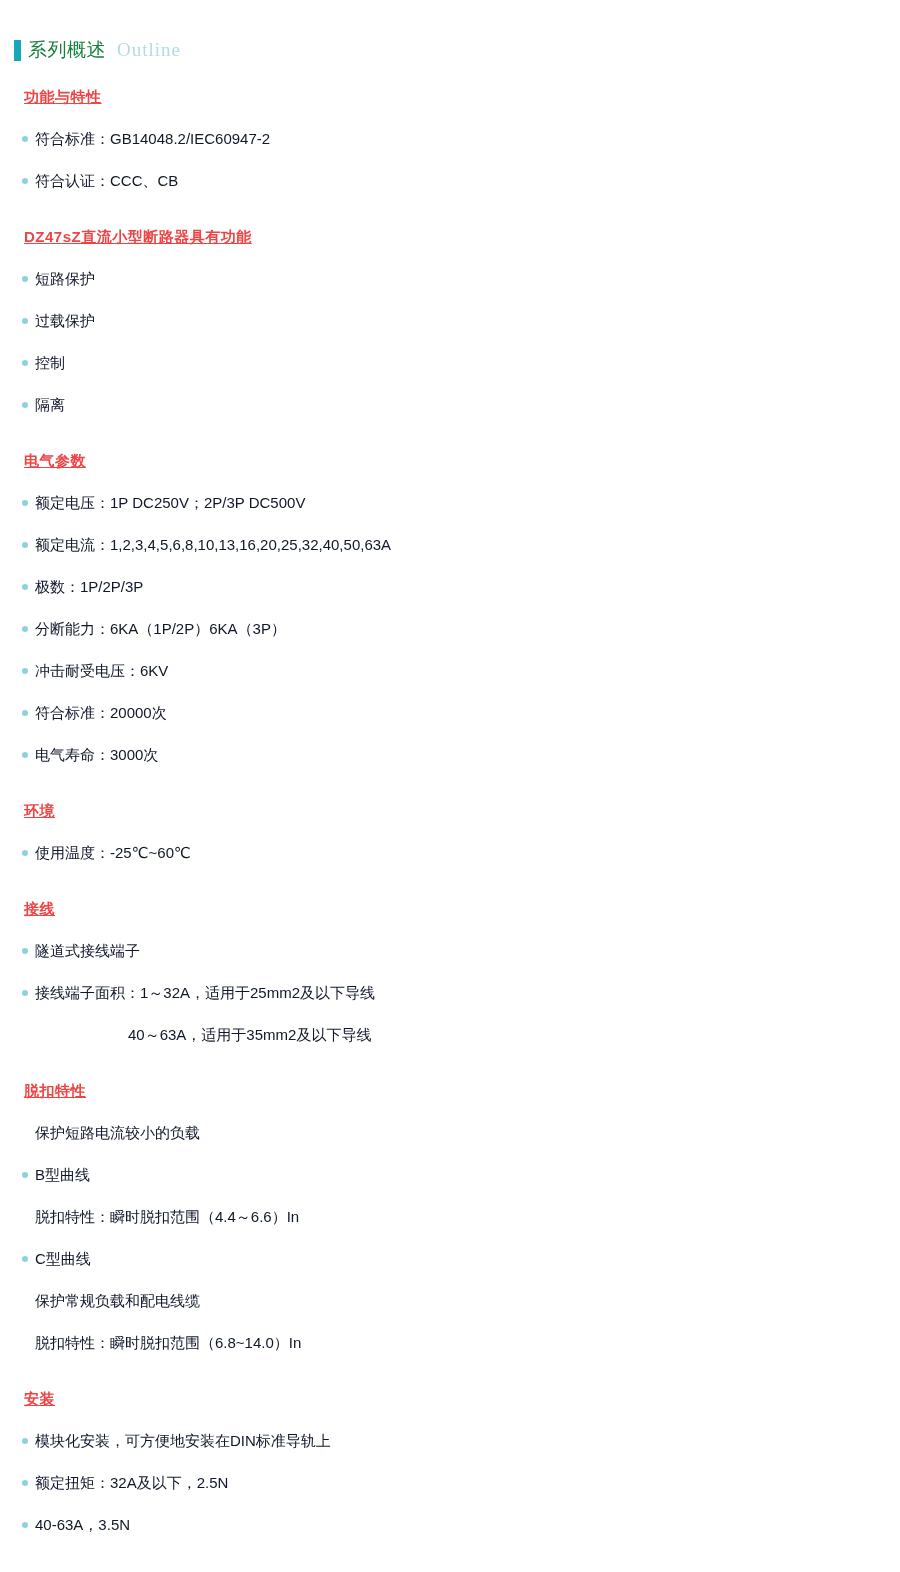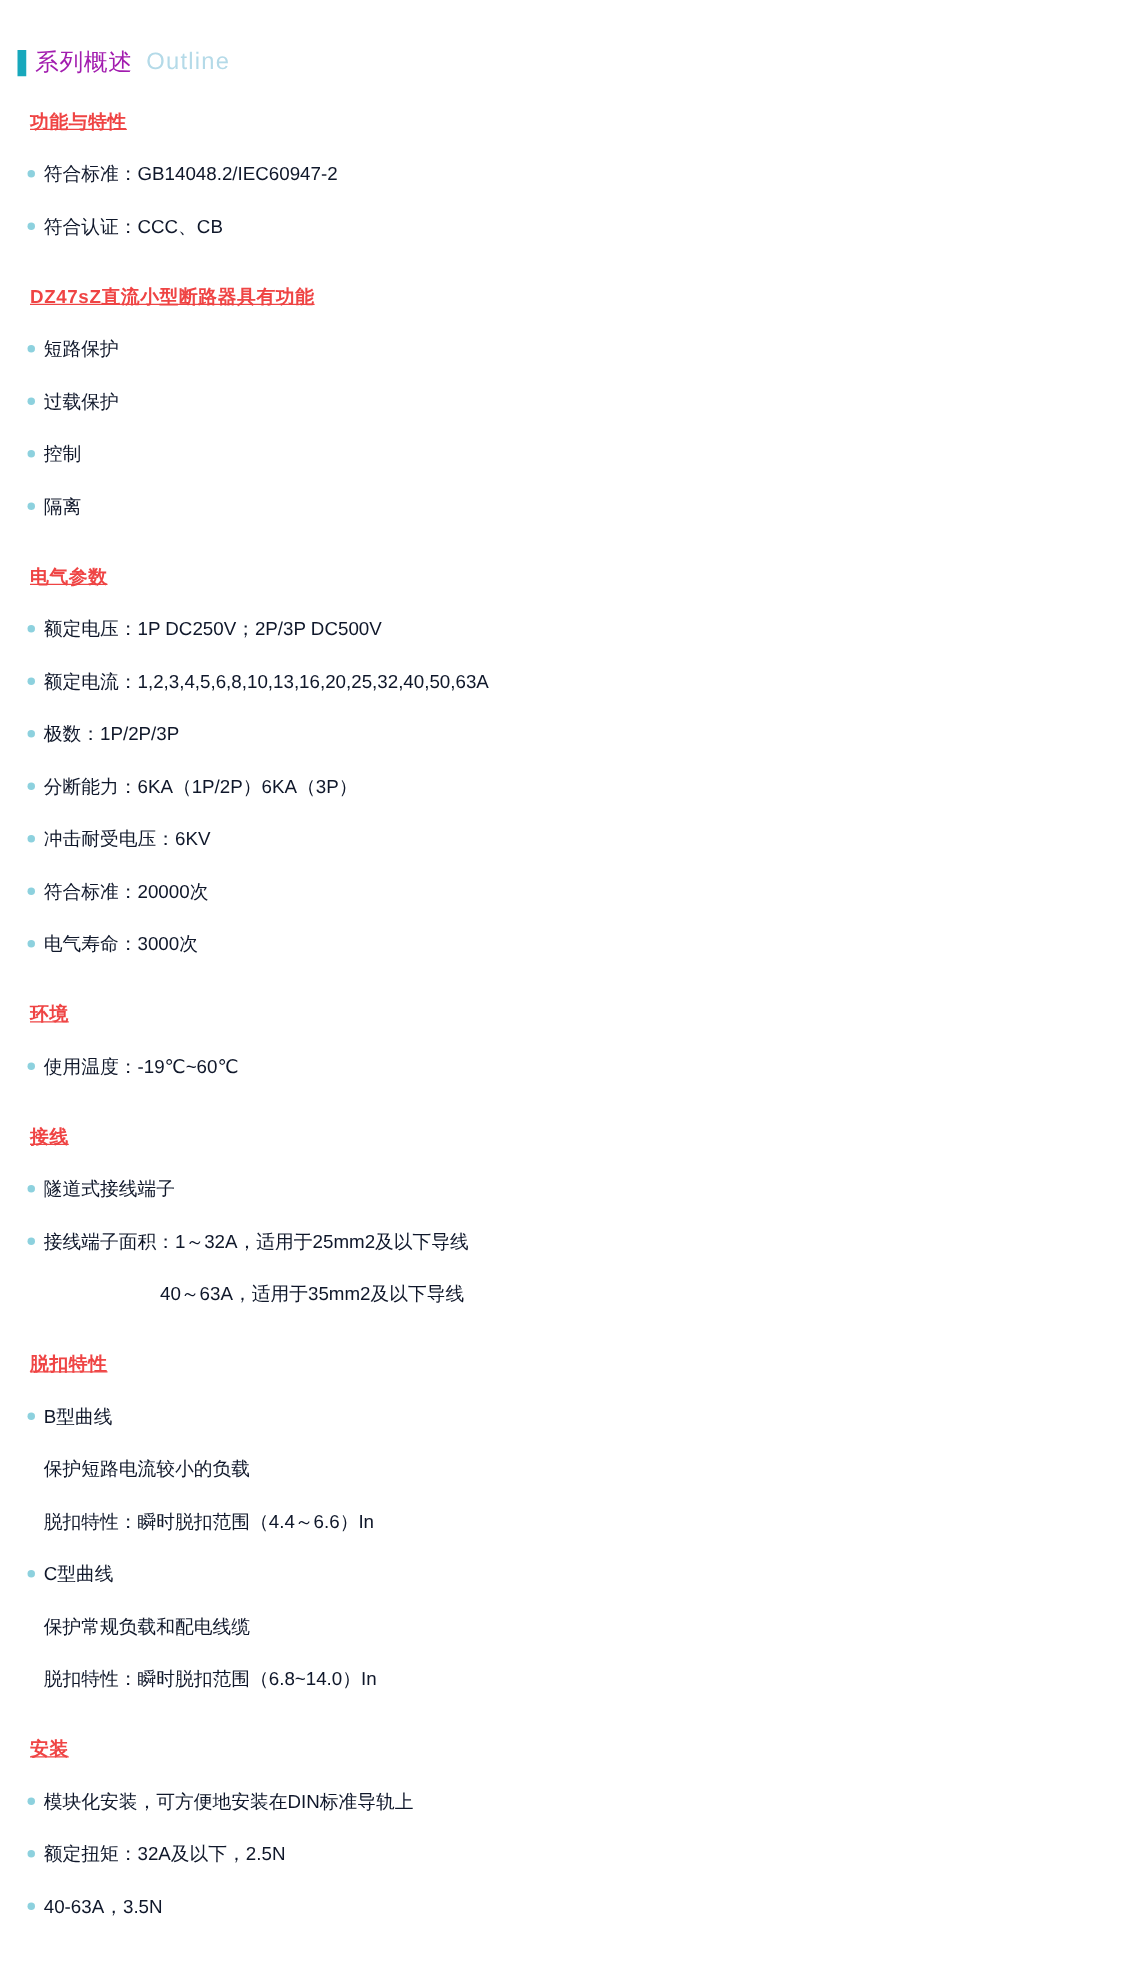--- a/index.html
+++ b/index.html
@@ -18,28 +18,29 @@
   }
   .accent-bar {
     display: inline-block;
     width: 7px;
     height: 21px;
     background: #17a8bc;
     margin-right: 7px;
   }
   .title-zh {
     font-size: 19px;
-    color: #a21caf;
+    color: #15803d;
     letter-spacing: 0.5px;
   }
   .title-en {
     font-size: 19px;
     color: #b4dae8;
     margin-left: 11px;
     letter-spacing: 1px;
+    font-family: Liberation Serif, serif;
   }
   .content {
     margin-top: 14px;
     padding-left: 22px;
   }
   .sec-heading {
     height: 42px;
     margin-top: 14px;
     margin-left: 2px;
     display: flex;
@@ -131,41 +132,41 @@
       <span class="bullet"></span>
       <span class="item-text">符合标准：20000次</span>
     </div>
     <div class="item">
       <span class="bullet"></span>
       <span class="item-text">电气寿命：3000次</span>
     </div>
     <div class="sec-heading">环境</div>
     <div class="item">
       <span class="bullet"></span>
-      <span class="item-text">使用温度：-19℃~60℃</span>
+      <span class="item-text">使用温度：-25℃~60℃</span>
     </div>
     <div class="sec-heading">接线</div>
     <div class="item">
       <span class="bullet"></span>
       <span class="item-text">隧道式接线端子</span>
     </div>
     <div class="item">
       <span class="bullet"></span>
       <span class="item-text">接线端子面积：1～32A，适用于25mm2及以下导线</span>
     </div>
     <div class="item indent-deep">
       <span class="item-text">40～63A，适用于35mm2及以下导线</span>
     </div>
     <div class="sec-heading">脱扣特性</div>
+    <div class="item indent">
+      <span class="item-text">保护短路电流较小的负载</span>
+    </div>
     <div class="item">
       <span class="bullet"></span>
       <span class="item-text">B型曲线</span>
-    </div>
-    <div class="item indent">
-      <span class="item-text">保护短路电流较小的负载</span>
     </div>
     <div class="item indent">
       <span class="item-text">脱扣特性：瞬时脱扣范围（4.4～6.6）In</span>
     </div>
     <div class="item">
       <span class="bullet"></span>
       <span class="item-text">C型曲线</span>
     </div>
     <div class="item indent">
       <span class="item-text">保护常规负载和配电线缆</span>

